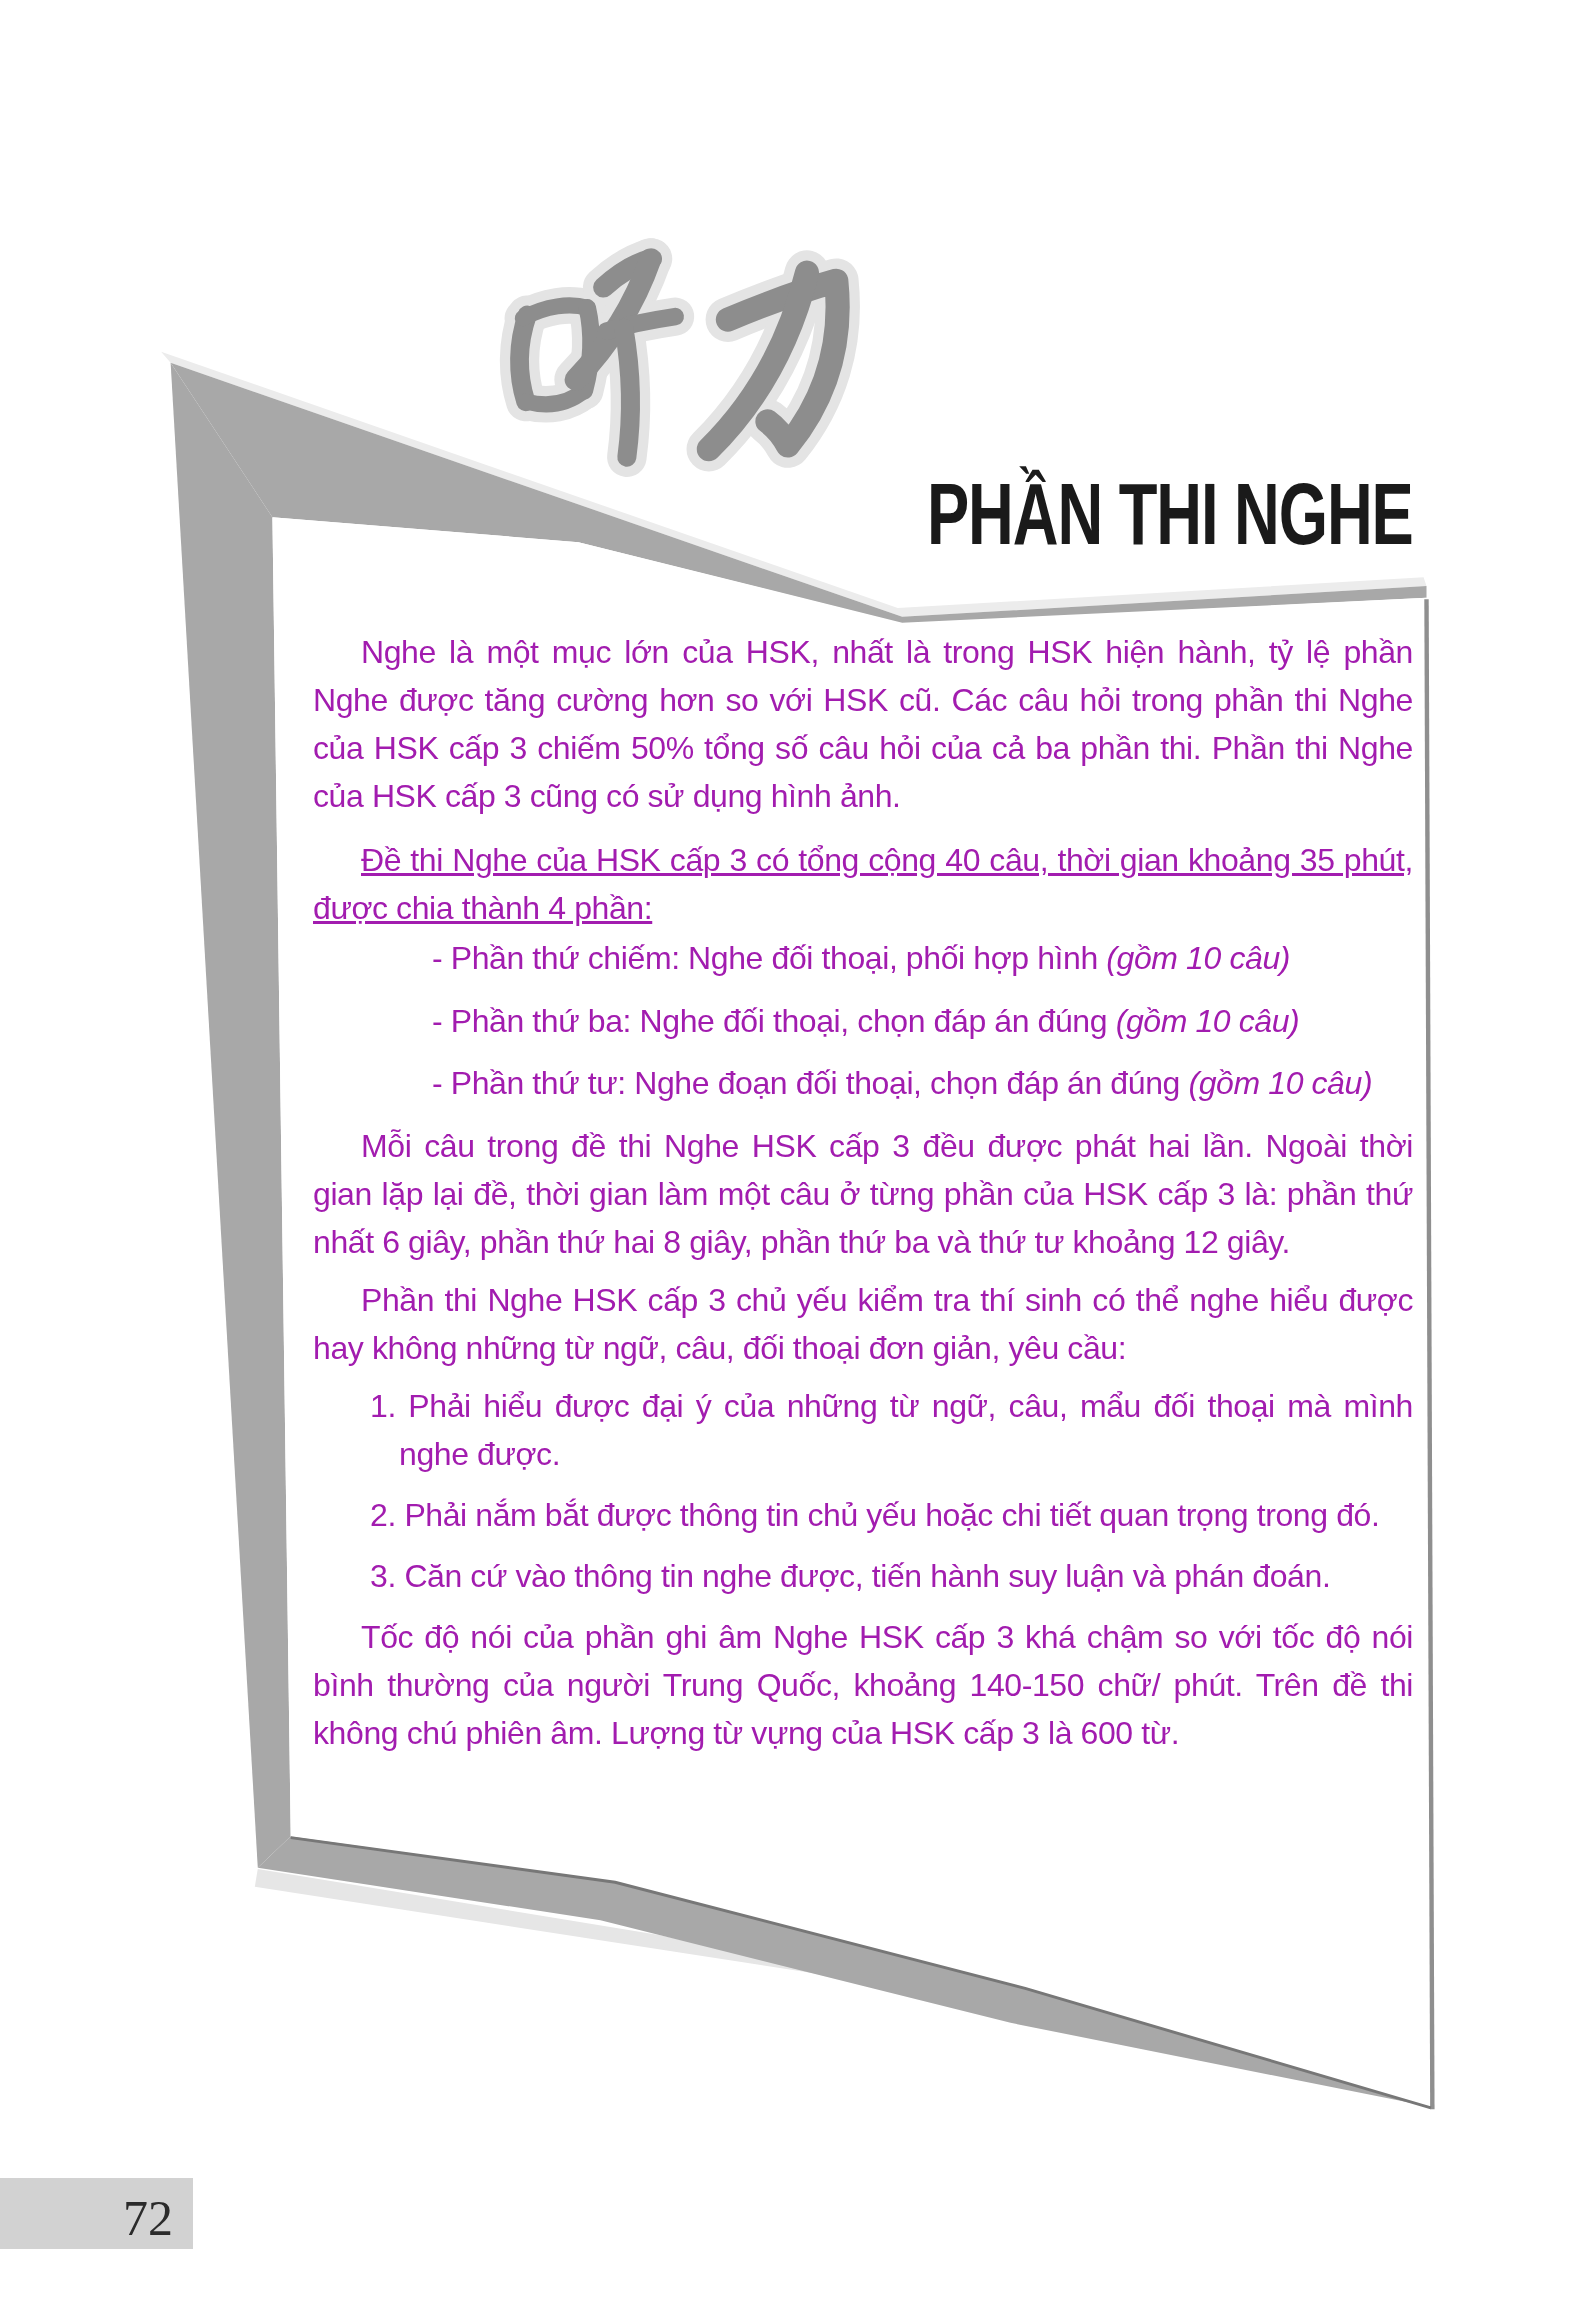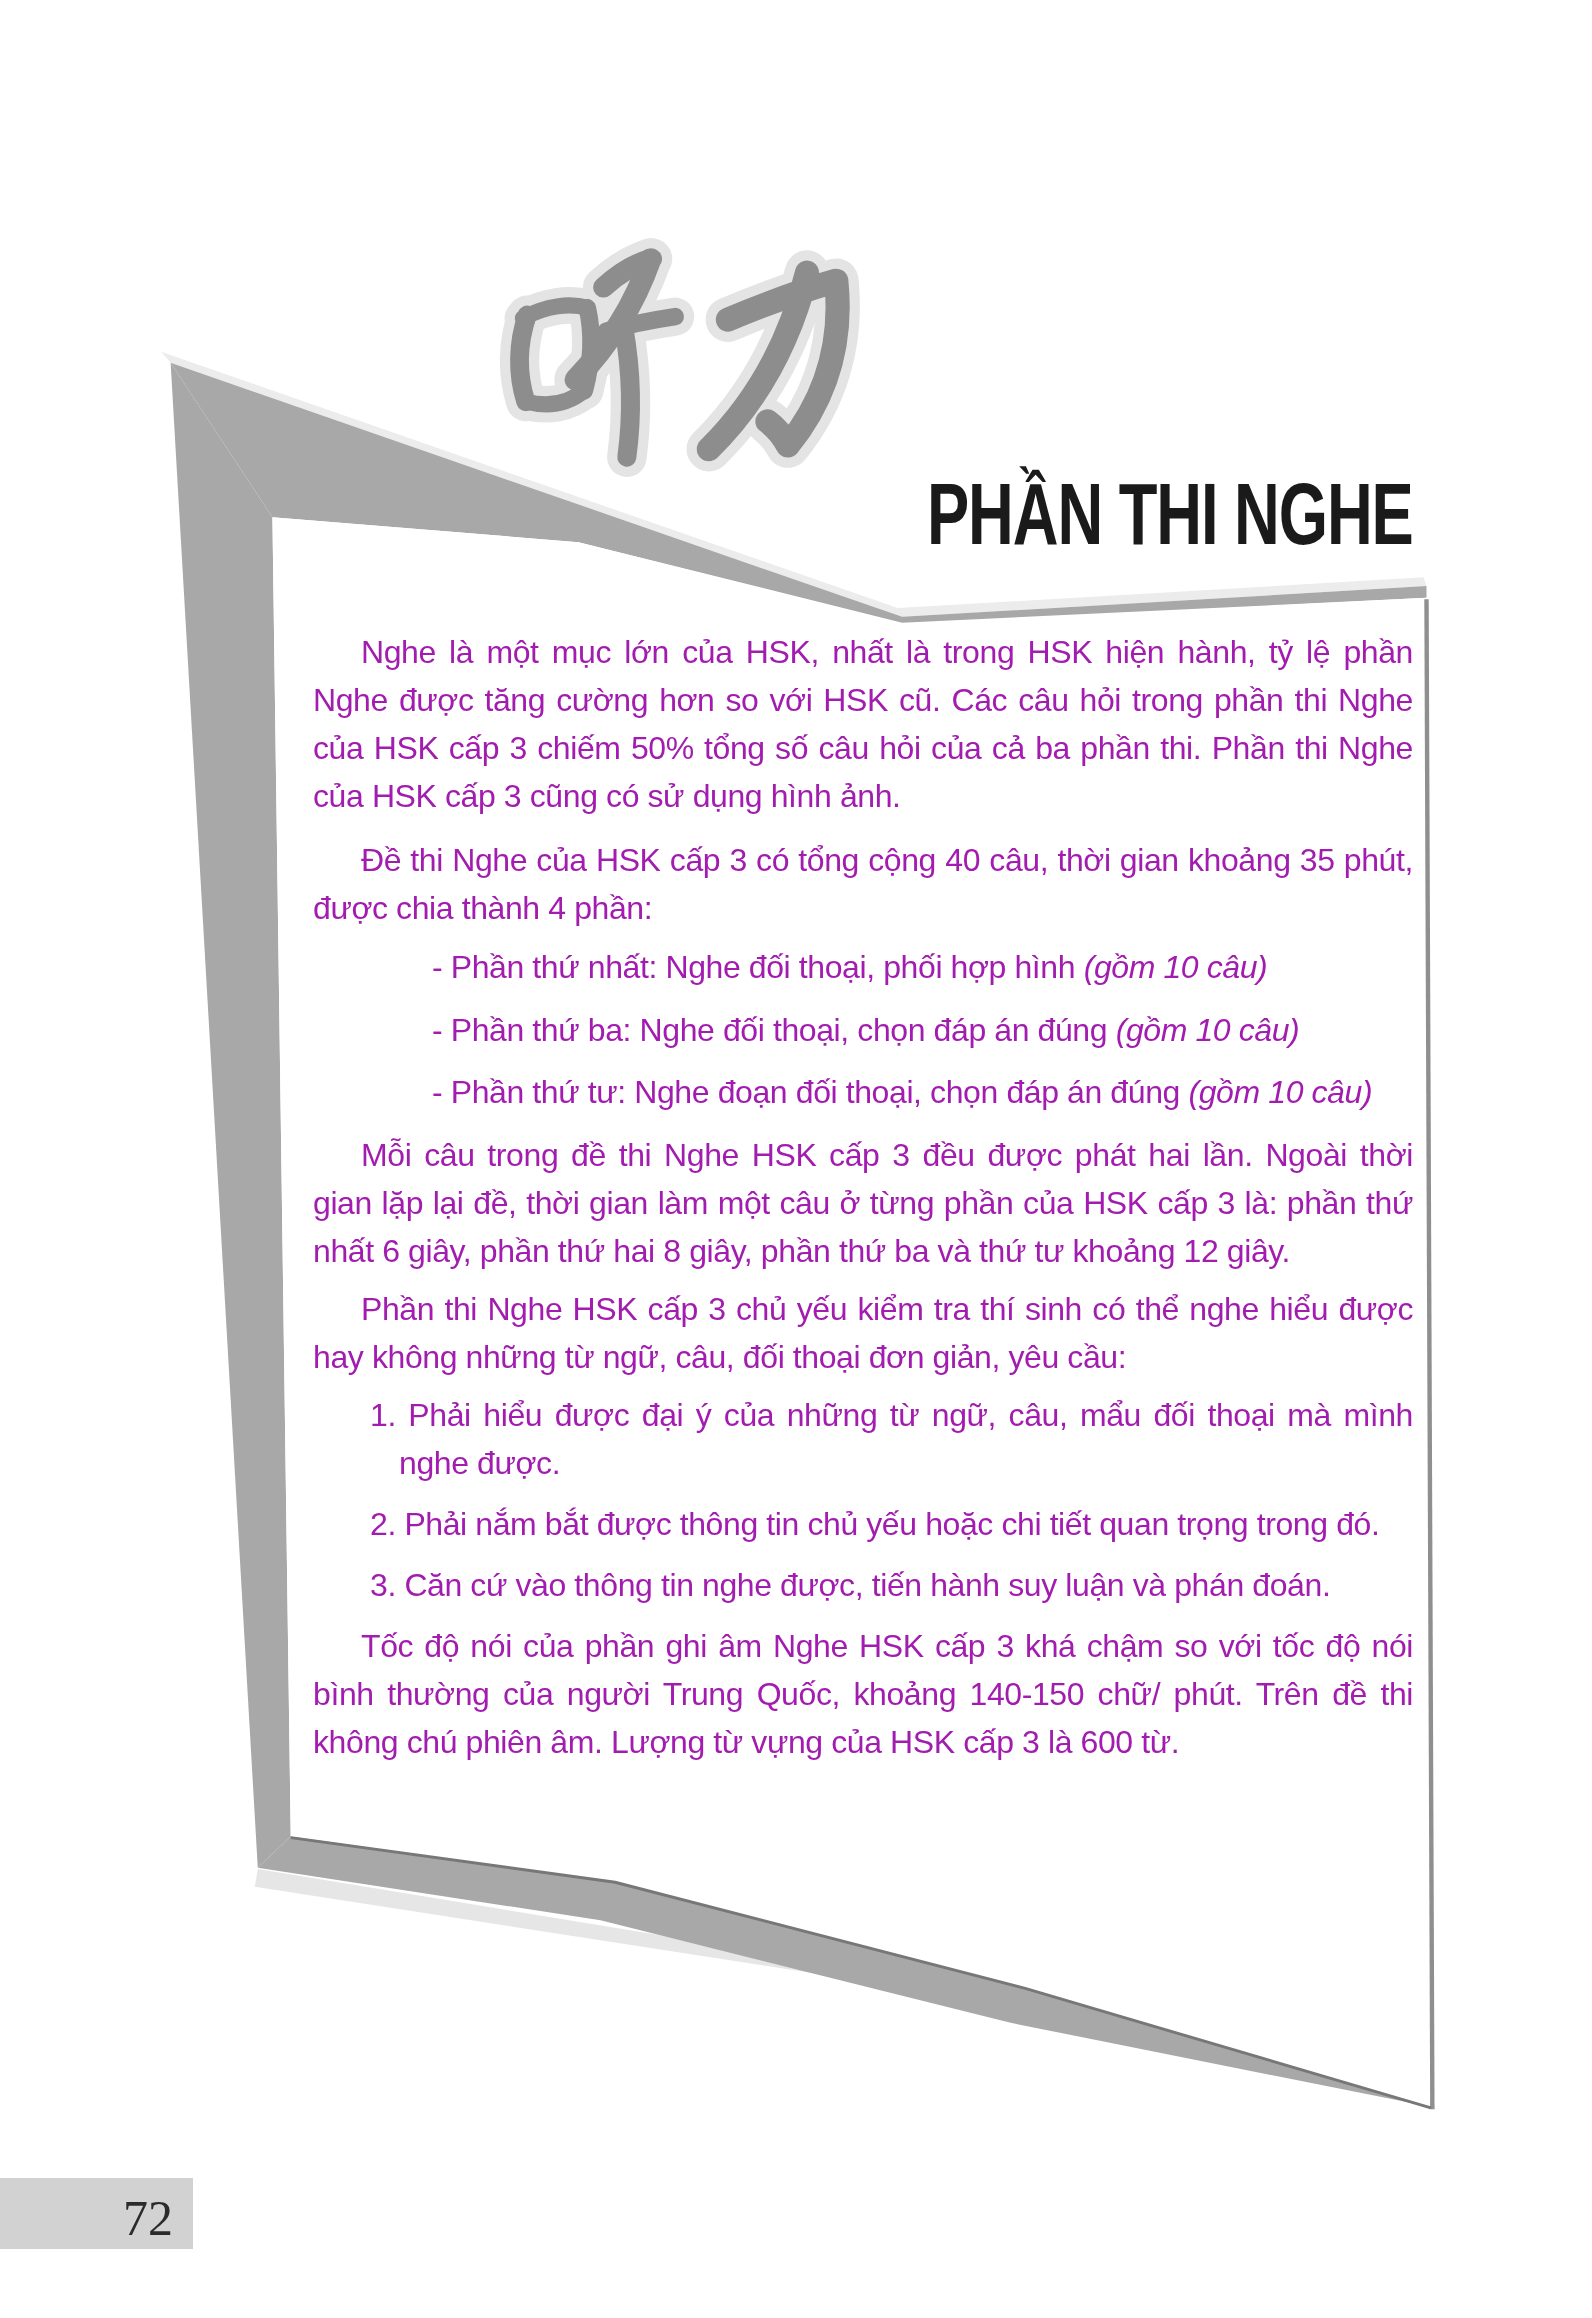--- a/index.html
+++ b/index.html
@@ -17,21 +17,21 @@
     letter-spacing:-1.5px;white-space:nowrap;
     transform:scaleX(0.72);transform-origin:100% 50%;
   }
   .body-text{
     position:absolute;left:313px;top:628px;width:1100px;z-index:3;
     font-size:32px;line-height:48px;letter-spacing:-0.4px;
     color:#a21caf;text-align:justify;
   }
   .body-text p{margin:0;padding:0;text-indent:48px;}
   .body-text p.para-1{margin-bottom:16px;}
-  .body-text p.para-2{margin-bottom:11px;}
+  .body-text p.para-2{margin-bottom:2px;text-decoration:underline;}
   .body-text p.para-3{margin-bottom:10.3px;margin-top:10px;}
   .body-text p.para-4{margin-bottom:10px;}
   .body-text p.dash{
     margin:0 0 14.6px 119px;text-indent:0;text-align:left;
   }
   .body-text p.dash em{font-style:italic;}
   .body-text p.num{
     margin:0 0 13px 86px;text-indent:-29px;text-align:justify;
   }
   .pagebar{
@@ -91,21 +91,21 @@
     <path d="M 1102 372 C 1082 452 1042 540 968 613" stroke-width="33"></path>
   </g>
 </svg>
 
 <div class="page-title">PHẦN THI NGHE</div>
 
 <div class="body-text">
   <p class="para-1">Nghe là một mục lớn của HSK, nhất là trong HSK hiện hành, tỷ lệ phần Nghe được tăng cường hơn so với HSK cũ. Các câu hỏi trong phần thi Nghe của HSK cấp 3 chiếm 50% tổng số câu hỏi của cả ba phần thi. Phần thi Nghe của HSK cấp 3 cũng có sử dụng hình ảnh.</p>
   <p class="para-2">Đề thi Nghe của HSK cấp 3 có tổng cộng 40 câu, thời gian khoảng 35 phút, được chia thành 4 phần:</p>
 
-  <p class="dash"><span>- Phần thứ nhất: Nghe đối thoại, phối hợp hình </span><em>(gồm 10 câu)</em></p>
+  <p class="dash"><span>- Phần thứ chiếm: Nghe đối thoại, phối hợp hình </span><em>(gồm 10 câu)</em></p>
   <p class="dash"><span>- Phần thứ ba: Nghe đối thoại, chọn đáp án đúng </span><em>(gồm 10 câu)</em></p>
   <p class="dash"><span>- Phần thứ tư: Nghe đoạn đối thoại, chọn đáp án đúng </span><em>(gồm 10 câu)</em></p>
 
   <p class="para-3">Mỗi câu trong đề thi Nghe HSK cấp 3 đều được phát hai lần. Ngoài thời gian lặp lại đề, thời gian làm một câu ở từng phần của HSK cấp 3 là: phần thứ nhất 6 giây, phần thứ hai 8 giây, phần thứ ba và thứ tư khoảng 12 giây.</p>
   <p class="para-4">Phần thi Nghe HSK cấp 3 chủ yếu kiểm tra thí sinh có thể nghe hiểu được hay không những từ ngữ, câu, đối thoại đơn giản, yêu cầu:</p>
 
   <p class="num">1. Phải hiểu được đại ý của những từ ngữ, câu, mẩu đối thoại mà mình nghe được.</p>
   <p class="num">2. Phải nắm bắt được thông tin chủ yếu hoặc chi tiết quan trọng trong đó.</p>
   <p class="num">3. Căn cứ vào thông tin nghe được, tiến hành suy luận và phán đoán.</p>
 

